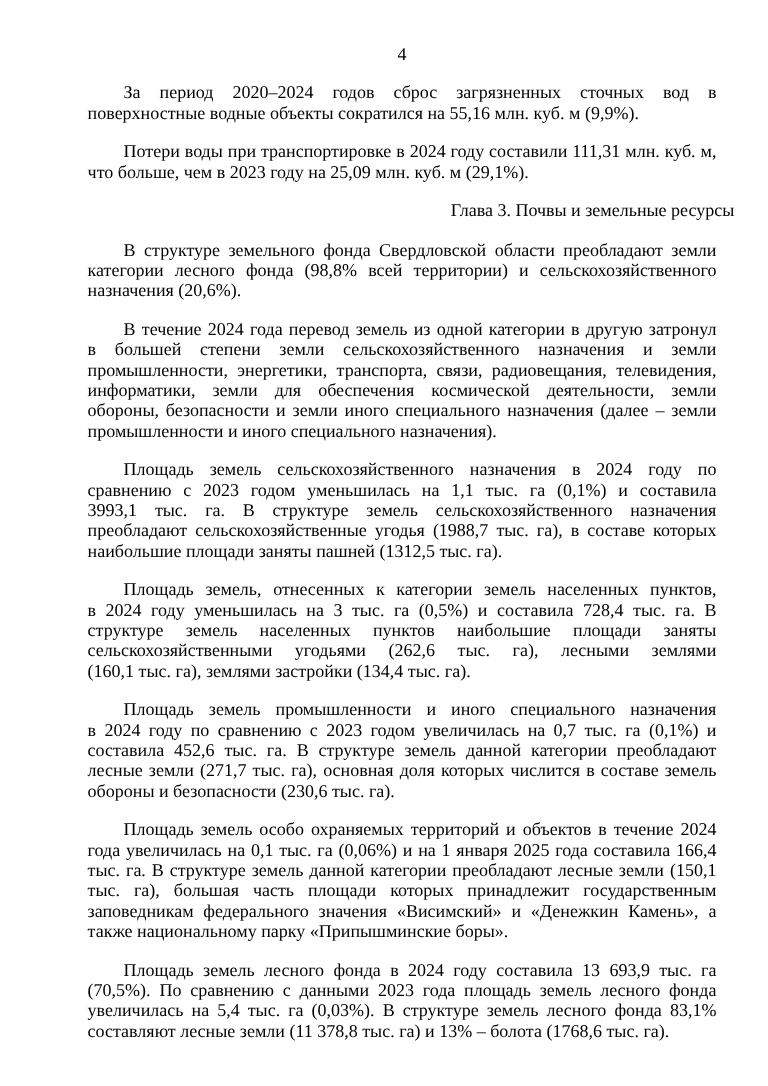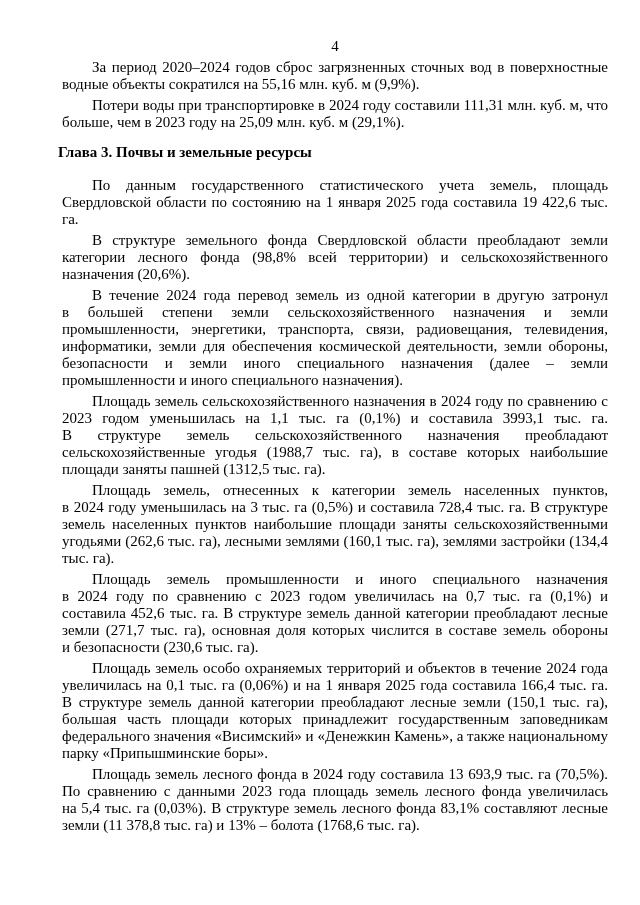--- a/index.html
+++ b/index.html
@@ -18,46 +18,45 @@
     font-size: 15px;
     line-height: 17px;
     padding: 38px 28px 0 58px;
     overflow: hidden;
   }
   .page-number {
     text-align: center;
     margin: 0 0 1px 0;
   }
   p.body-par {
-    margin: 4px;
+    margin: 15px;
     text-align: justify;
     text-indent: 30px;
   }
   h2.chapter-heading {
     font-size: 15px;
     line-height: 17px;
-    font-weight: bold;
-    text-align: left;
+    font-weight: normal;
+    text-align: right;
     margin: 13px 0 16px 0;
   }
 </style>
 </head>
 <body>
 
 <div class="page">
 
   <div class="page-number">4</div>
 
   <p class="body-par">За период 2020–2024 годов сброс загрязненных сточных вод в поверхностные водные объекты сократился на 55,16 млн. куб. м (9,9%).</p>
 
   <p class="body-par">Потери воды при транспортировке в 2024 году составили 111,31 млн. куб. м, что больше, чем в 2023 году на 25,09 млн. куб. м (29,1%).</p>
 
   <h2 class="chapter-heading">Глава 3. Почвы и земельные ресурсы</h2>
 
-  <p class="body-par">По данным государственного статистического учета земель, площадь Свердловской области по состоянию на 1 января 2025 года составила 19&nbsp;422,6 тыс. га.</p>
 
   <p class="body-par">В структуре земельного фонда Свердловской области преобладают земли категории лесного фонда (98,8% всей территории) и сельскохозяйственного назначения (20,6%).</p>
 
   <p class="body-par">В течение 2024 года перевод земель из одной категории в другую затронул в&nbsp;большей степени земли сельскохозяйственного назначения и земли промышленности, энергетики, транспорта, связи, радиовещания, телевидения, информатики, земли для обеспечения космической деятельности, земли обороны, безопасности и земли иного специального назначения (далее – земли промышленности и иного специального назначения).</p>
 
   <p class="body-par">Площадь земель сельскохозяйственного назначения в 2024 году по сравнению с 2023 годом уменьшилась на 1,1 тыс. га (0,1%) и составила 3993,1&nbsp;тыс. га. В&nbsp;структуре земель сельскохозяйственного назначения преобладают сельскохозяйственные угодья (1988,7&nbsp;тыс.&nbsp;га), в составе которых наибольшие площади заняты пашней (1312,5 тыс. га).</p>
 
   <p class="body-par">Площадь земель, отнесенных к категории земель населенных пунктов, в&nbsp;2024&nbsp;году уменьшилась на 3 тыс. га (0,5%) и составила 728,4 тыс. га. В структуре земель населенных пунктов наибольшие площади заняты сельскохозяйственными угодьями (262,6 тыс. га), лесными землями (160,1&nbsp;тыс.&nbsp;га), землями застройки (134,4 тыс. га).</p>
 
   <p class="body-par">Площадь земель промышленности и иного специального назначения в&nbsp;2024&nbsp;году по сравнению с 2023 годом увеличилась на 0,7 тыс. га (0,1%) и составила 452,6&nbsp;тыс. га. В структуре земель данной категории преобладают лесные земли (271,7&nbsp;тыс.&nbsp;га), основная доля которых числится в составе земель обороны и&nbsp;безопасности (230,6 тыс. га).</p>

